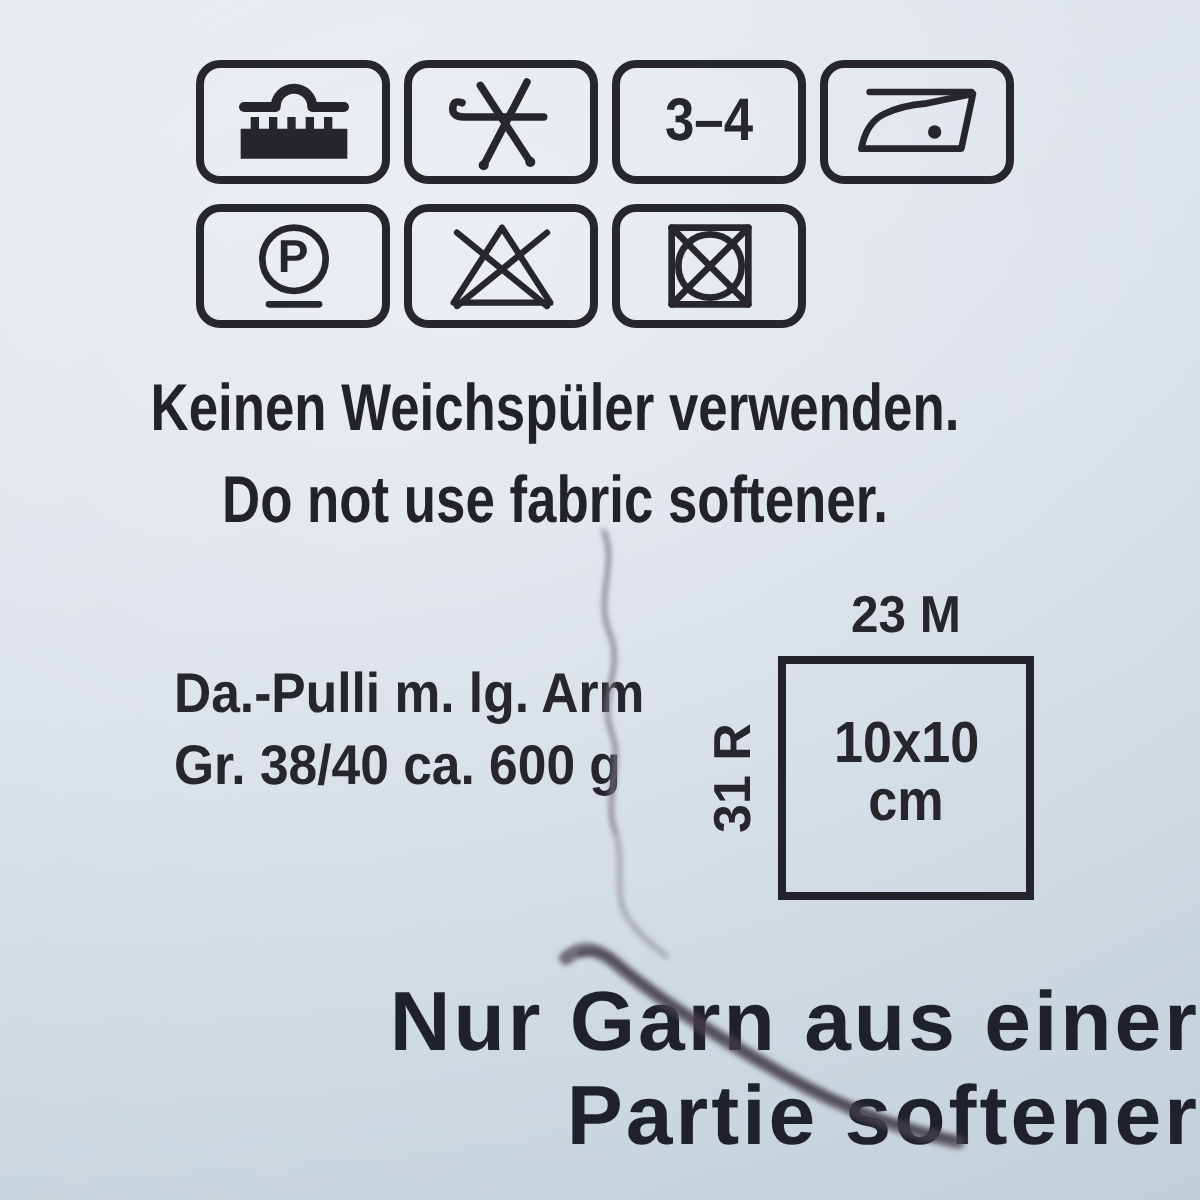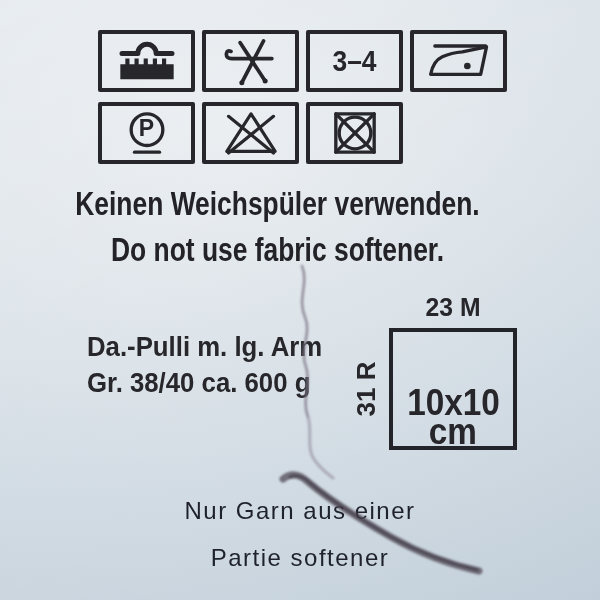--- a/index.html
+++ b/index.html
@@ -18,21 +18,21 @@
   .symbol-grid{
     position:absolute; left:98px; top:30px;
     display:grid;
     grid-template-columns:repeat(4, 97px);
     grid-template-rows:repeat(2, 62px);
     column-gap:7px; row-gap:10px;
   }
   .cell{
     position:relative;
     border:4px solid #26262b;
-    border-radius:2px;
+    border-radius:12px;
     box-sizing:border-box;
     display:flex; align-items:center; justify-content:center;
   }
   .cell svg{display:block;}
   .ink-stroke{stroke:#26262b; fill:none; stroke-linecap:round; stroke-linejoin:round;}
   .ink-fill{fill:#26262b;}
   .cell-text{
     position:absolute; inset:0;
     display:flex; align-items:center; justify-content:center;
     font-weight:700; font-size:30px;
@@ -64,35 +64,35 @@
 
   .gauge-stitches{
     position:absolute; left:389px; top:292px; width:128px;
     text-align:center; font-weight:700; font-size:26px;
     transform:scaleX(0.95);
   }
   .gauge-square{
     position:absolute; left:389px; top:328px;
     width:128px; height:122px; box-sizing:border-box;
     border:4.5px solid #23232a;
-    display:flex; flex-direction:column; align-items:center; justify-content:flex-end;
-    font-weight:700; font-size:37px; line-height:29px;
+    display:flex; flex-direction:column; align-items:center; justify-content:flex-start;
+    font-weight:700; font-size:29px; line-height:29px;
     padding-top:26px;
   }
   .gauge-square > div{transform:scaleX(0.9); white-space:nowrap;}
   .gauge-rows{
     position:absolute; left:327px; top:375px; width:78px; height:28px;
     display:flex; align-items:center; justify-content:center;
     transform:rotate(-90deg);
     font-weight:700; font-size:26px; white-space:nowrap;
   }
 
   .dyelot{
     position:absolute; left:0; top:487px; width:600px;
-    text-align:center; font-weight:400; font-size:24px; line-height:47px;
+    text-align:right; font-weight:700; font-size:42px; line-height:47px;
     letter-spacing:1.5px; color:#1f222b;
   }
 
   .threads{position:absolute; inset:0; pointer-events:none;}
 </style>
 </head>
 <body>
 
 <div class="page">
 

